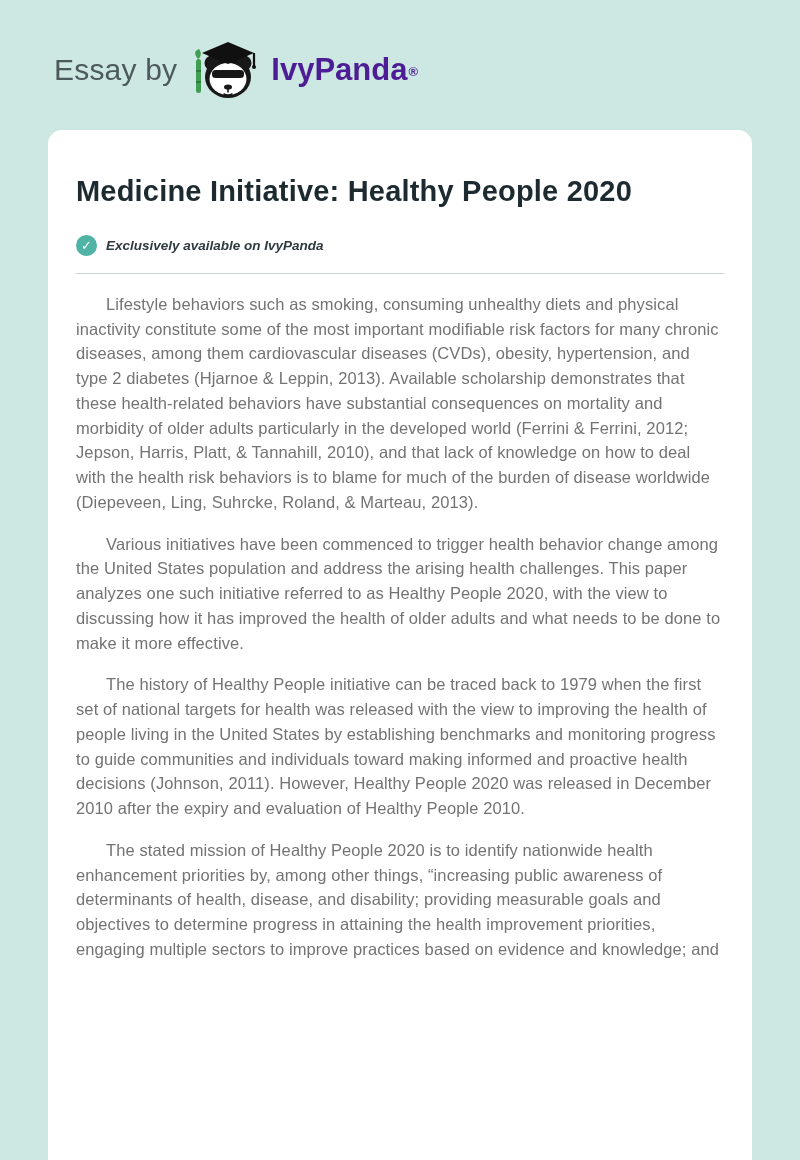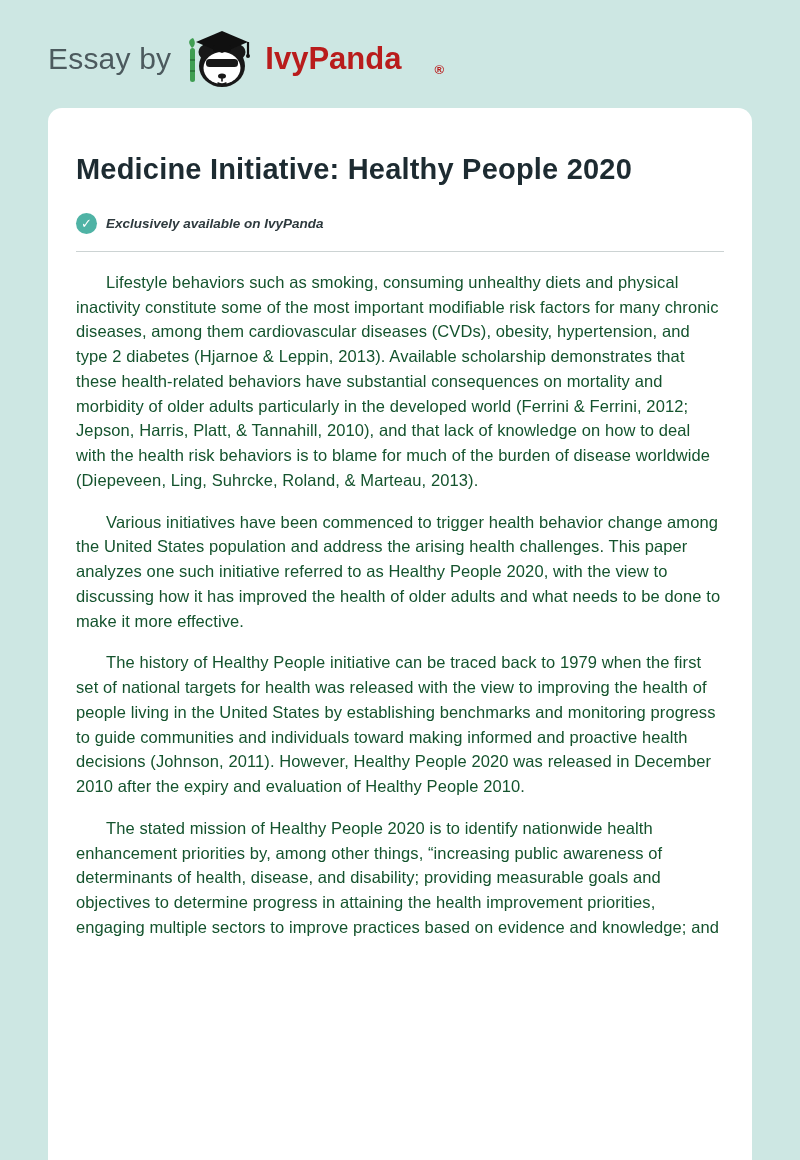--- a/index.html
+++ b/index.html
@@ -13,46 +13,46 @@
       font-family: "Liberation Sans", "DejaVu Sans", sans-serif;
       overflow: hidden;
       position: relative;
     }
 
     
     .page-header {
       display: flex;
       align-items: center;
       gap: 12px;
-      padding: 36px 46px 26px 48px;
-      height: 108px;
+      padding: 36px 46px 26px 26px;
+      height: 130px;
+      margin-left: 28px;
     }
 
     .essay-by {
       font-size: 30px;
       color: #4c5a5e;
       letter-spacing: 0.2px;
       margin-right: 4px;
     }
 
     .logo-wrap {
       width: 66px;
       height: 62px;
       display: inline-flex;
       align-items: center;
       justify-content: center;
     }
 
     .brand {
       font-size: 31px;
       font-weight: bold;
-      color: #b91c1c;
+      color: #4c1d95;
       display: inline-flex;
-      align-items: flex-end;
-      gap: 32px;
+      align-items: center;
     }
 
     .brand .reg {
       font-size: 13px;
       font-weight: bold;
       margin-top: 2px;
       margin-left: 1px;
     }
 
     
@@ -111,21 +111,21 @@
     .section-heading {
       font-size: 26px;
       font-weight: bold;
       color: #1d2b31;
       margin: 20px 0 20px 0;
       letter-spacing: 0.2px;
     }
 
     .body-para {
       font-size: 16.5px;
-      color: #14532d;
+      color: #737373;
       line-height: 1.5;
       text-indent: 30px;
       margin-bottom: 17px;
       letter-spacing: 0.1px;
     }
   </style>
 </head>
 <body>
 
 <header class="page-header">

